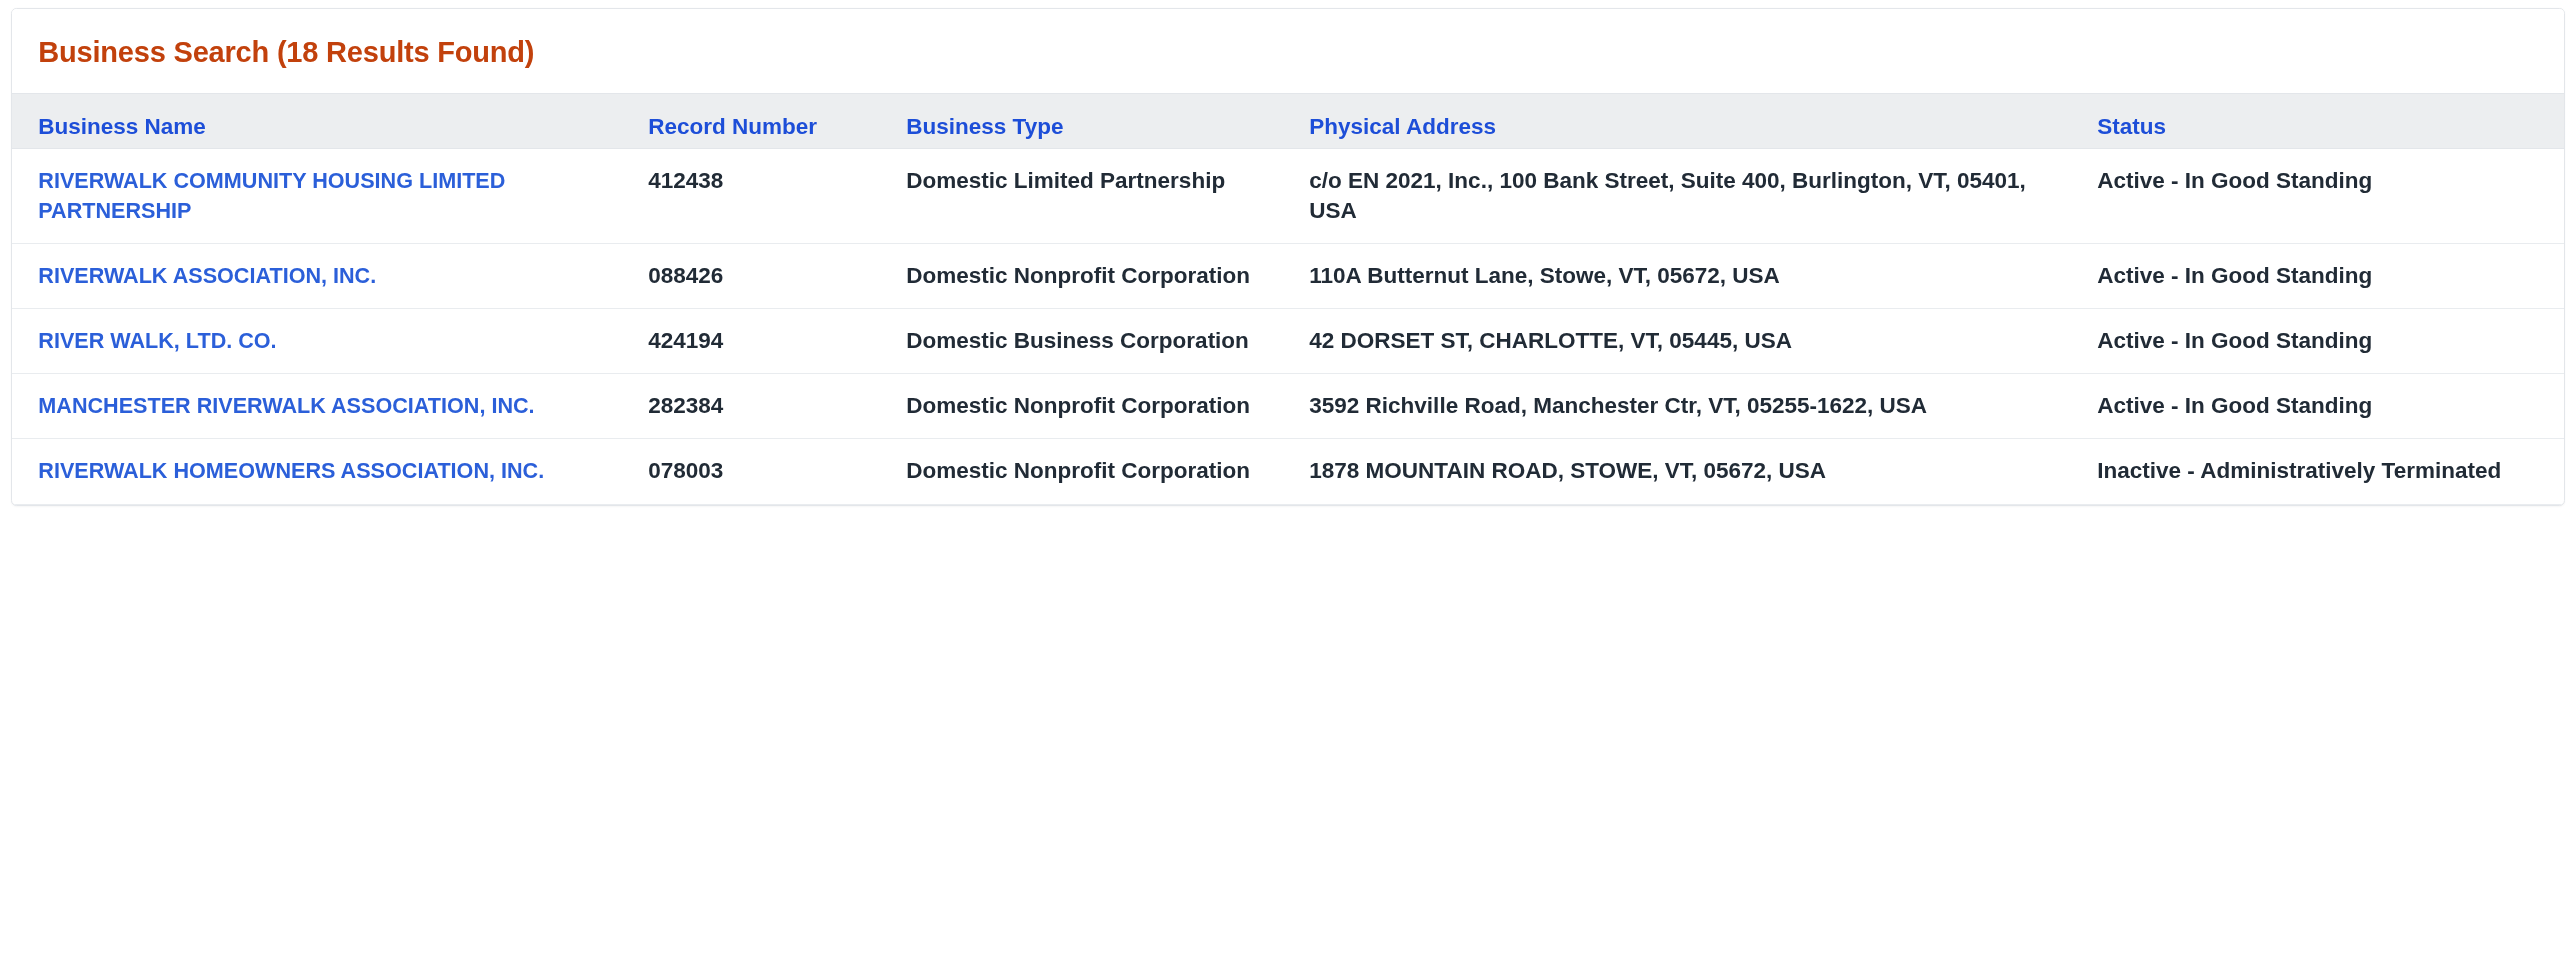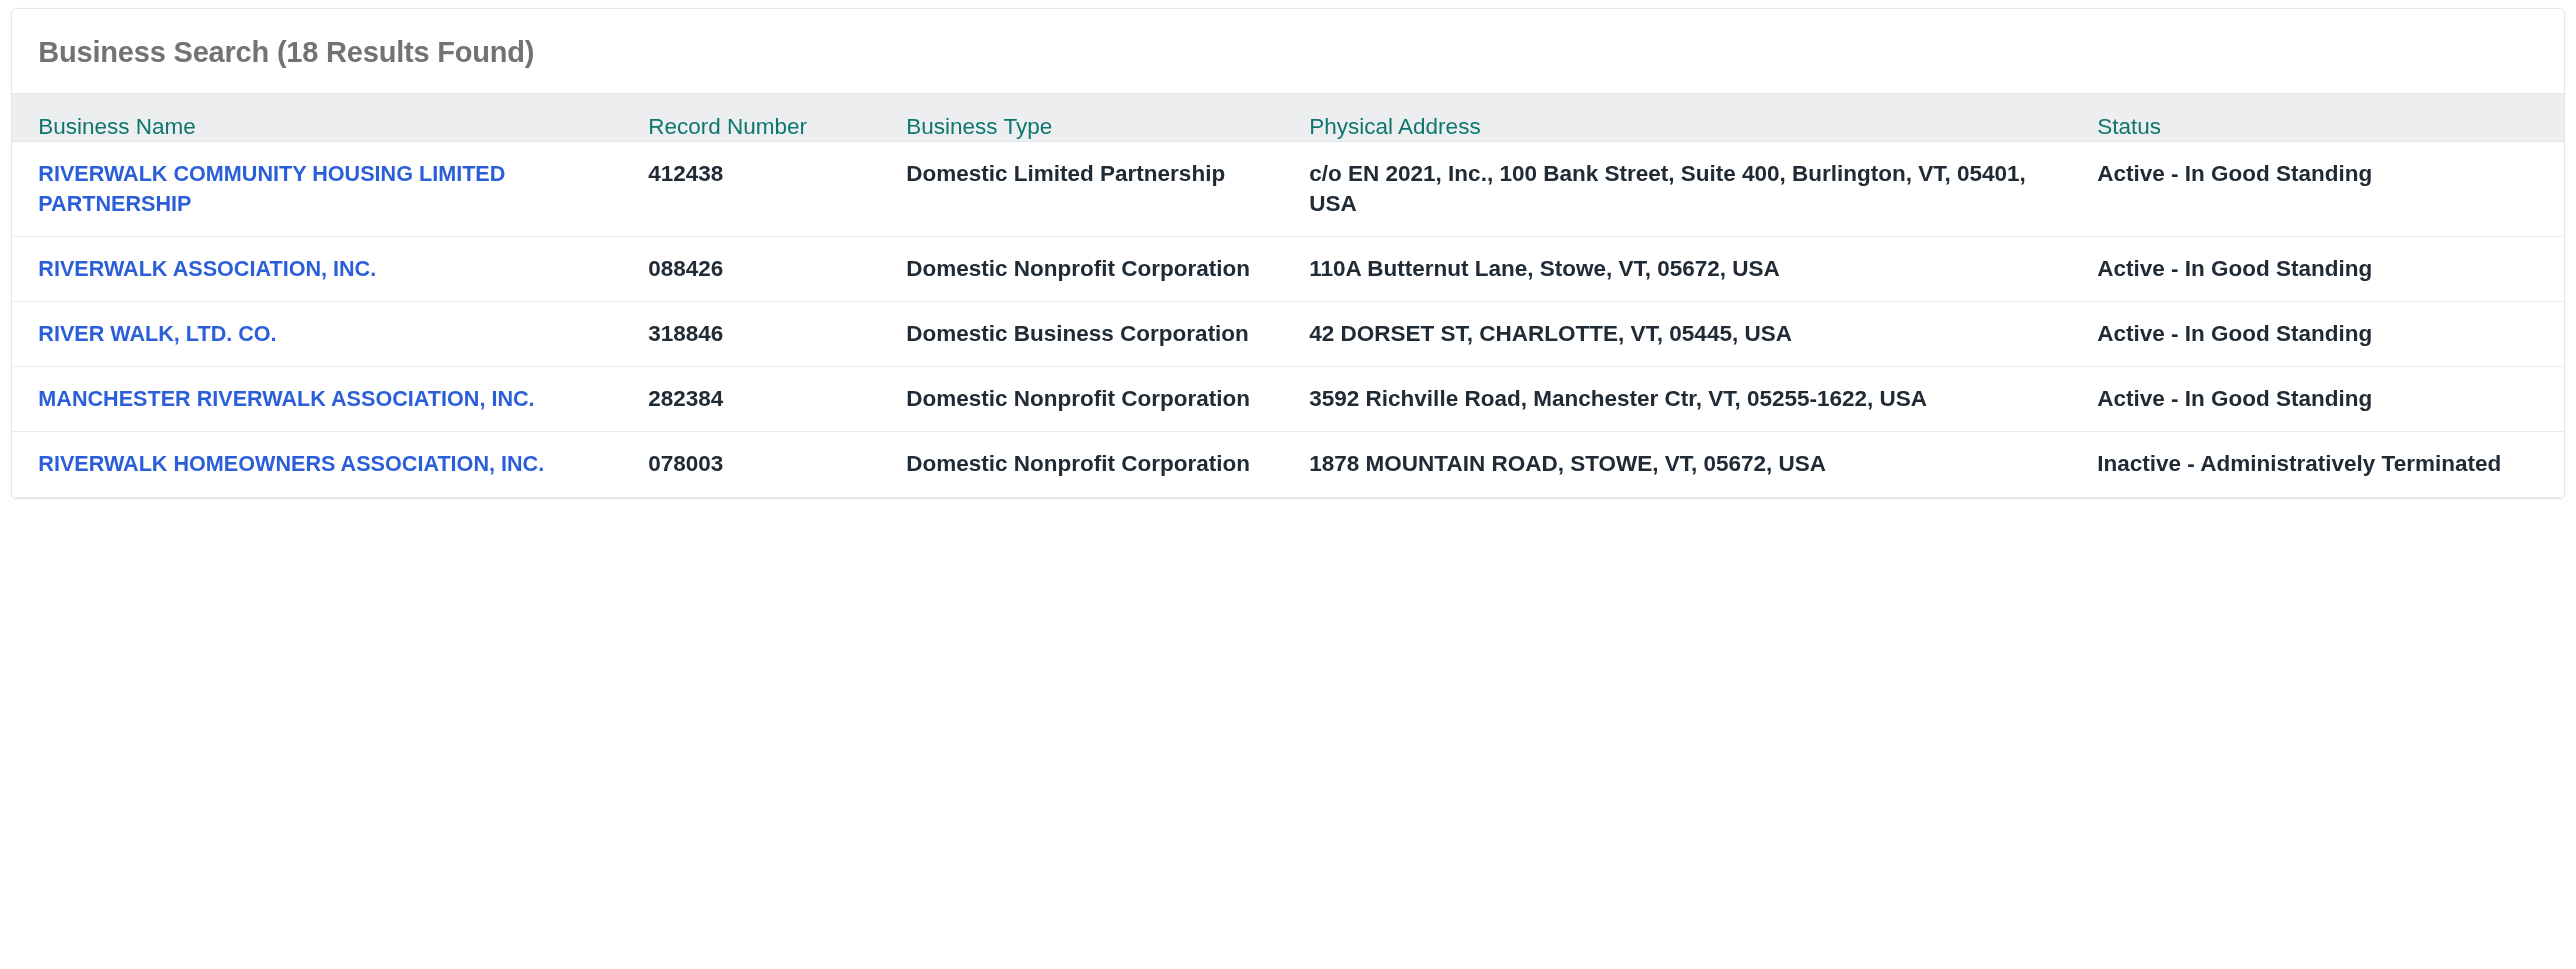--- a/index.html
+++ b/index.html
@@ -29,36 +29,36 @@
     overflow: hidden;
     box-shadow: 0 0.9px 1.9px rgba(0,0,0,0.04);
   }
   .panel-header {
     padding: 28px 26px 24.4px 26px;
     background: #ffffff;
   }
   .panel-title {
     font-size: 29px;
     font-weight: bold;
-    color: #737373;
+    color: #c2410c;
     letter-spacing: -0.2px;
     line-height: 1.1;
   }
   table.results {
     width: 100%;
     border-collapse: collapse;
     table-layout: fixed;
   }
   table.results thead th {
     background: #eceef0;
     text-align: left;
     font-size: 22.5px;
-    font-weight: normal;
-    color: #0f766e;
-    padding: 19px 17px 1px 17px;
+    font-weight: bold;
+    color: #1d4ed8;
+    padding: 19px 17px 8px 17px;
     line-height: 1.2;
     vertical-align: top;
     border-top: 0.9px solid #e3e6ea;
     border-bottom: 0.9px solid #e3e6ea;
   }
   table.results thead th:first-child { padding-left: 26px; }
   table.results tbody td {
     font-size: 22.5px;
     color: #212b36;
     padding: 17px 17px 17px 17px;
@@ -123,21 +123,21 @@
         <tr>
           <td><a class="biz-link">RIVERWALK ASSOCIATION, INC.</a></td>
           <td>088426</td>
           <td>Domestic Nonprofit Corporation</td>
           <td>110A Butternut Lane, Stowe, VT, 05672, USA</td>
           <td>Active - In Good Standing</td>
         </tr>
 
         <tr>
           <td><a class="biz-link">RIVER WALK, LTD. CO.</a></td>
-          <td>318846</td>
+          <td>424194</td>
           <td>Domestic Business Corporation</td>
           <td>42 DORSET ST, CHARLOTTE, VT, 05445, USA</td>
           <td>Active - In Good Standing</td>
         </tr>
 
         <tr>
           <td><a class="biz-link">MANCHESTER RIVERWALK ASSOCIATION, INC.</a></td>
           <td>282384</td>
           <td>Domestic Nonprofit Corporation</td>
           <td>3592 Richville Road, Manchester Ctr, VT, 05255-1622, USA</td>

